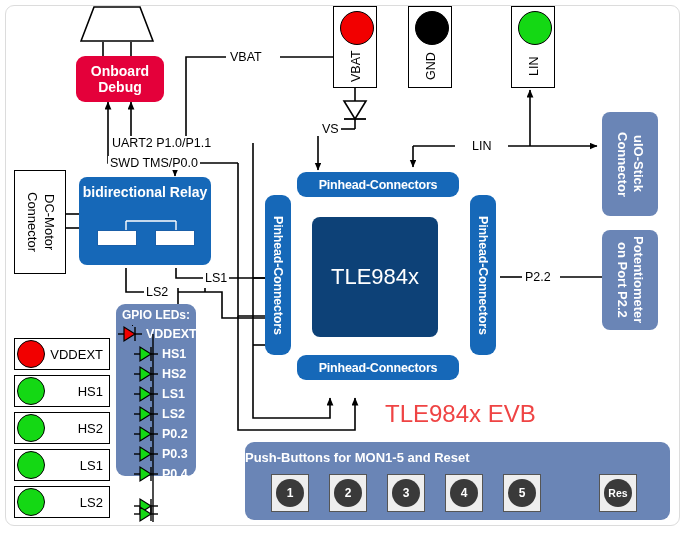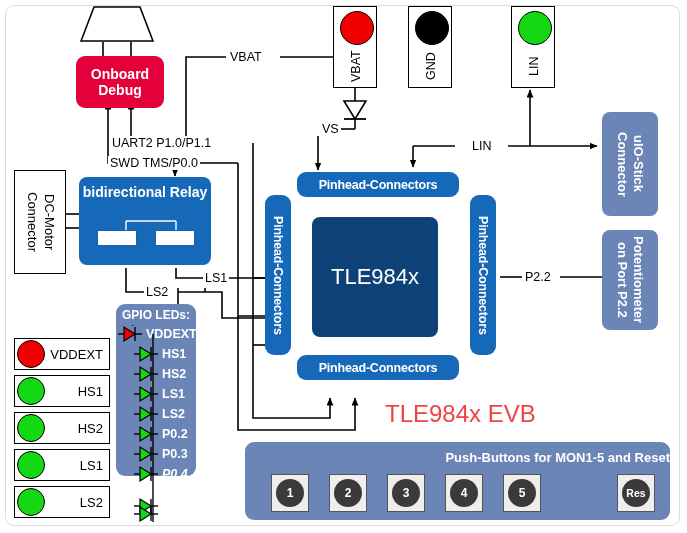--- a/index.html
+++ b/index.html
@@ -189,21 +189,21 @@
   #pb-panel {
     position: absolute;
     left: 245px; top: 442px;
     width: 425px; height: 78px;
     background: #6a85b6;
     border-radius: 9px;
   }
   #pb-title {
     position: absolute;
     left: 0; top: 8px; width: 425px;
-    text-align: right;
+    text-align: left;
     font-size: 13px;
     font-weight: bold;
     color: #ffffff;
   }
   .pb {
     position: absolute;
     top: 32px;
     width: 38px; height: 38px;
     background: #eeeeee;
     border: 1.3px solid #555;
@@ -336,21 +336,21 @@
     <g>
       <polygon points="344,101 366,101 355,119" fill="#ffffff" stroke="#000" stroke-width="1.6"></polygon>
       <line x1="344" y1="119" x2="366" y2="119" stroke="#000" stroke-width="1.8"></line>
     </g>
   </svg>
 
   <svg id="usb-shape" viewBox="0 0 74 36">
     <polygon points="14,1 60,1 73,35 1,35" fill="#ffffff" stroke="#000" stroke-width="1.6"></polygon>
   </svg>
 
-  <div class="box rounded-red" style="left:76px; top:56px; width:88px; height:52px;">
+  <div class="box rounded-red" style="left:76px; top:56px; width:88px; height:46px;">
     <div>
       <div>Onboard</div>
       <div>Debug</div>
     </div>
   </div>
 
   <div class="led-top-wrap" style="left:333px; top:6px; width:44px; height:82px;">
     <div class="led-top-circle" style="left:6px; top:4px; width:32px; height:32px; background:#f20000;"></div>
     <div class="led-top-text" style="left:10px; top:38px; width:24px; height:42px;">VBAT</div>
   </div>
@@ -504,21 +504,21 @@
     <div class="gpio-item" style="left:18px; top:140px;">
       <svg width="26" height="18" viewBox="0 0 26 18">
         <line x1="0" y1="9" x2="6" y2="9" stroke="#000" stroke-width="1.4"></line>
         <polygon points="6,2 6,16 17,9" fill="#14d814" stroke="#000" stroke-width="1.2"></polygon>
         <line x1="17" y1="2" x2="17" y2="16" stroke="#000" stroke-width="1.4"></line>
         <line x1="17" y1="9" x2="24" y2="9" stroke="#000" stroke-width="1.4"></line>
       </svg>
       <span class="gl-label">P0.3</span>
     </div>
 
-    <div class="gpio-item" style="left:18px; top:160px;font-style:italic;">
+    <div class="gpio-item" style="left:18px; top:160px;">
       <svg width="26" height="18" viewBox="0 0 26 18">
         <line x1="0" y1="9" x2="6" y2="9" stroke="#000" stroke-width="1.4"></line>
         <polygon points="6,2 6,16 17,9" fill="#14d814" stroke="#000" stroke-width="1.2"></polygon>
         <line x1="17" y1="2" x2="17" y2="16" stroke="#000" stroke-width="1.4"></line>
         <line x1="17" y1="9" x2="24" y2="9" stroke="#000" stroke-width="1.4"></line>
       </svg>
       <span class="gl-label">P0.4</span>
     </div>
 
     <div class="gpio-item" style="left:18px; top:180px;margin-top:12px;">
@@ -558,18 +558,18 @@
     </div>
     <div class="pb" style="left:142px;">
       <span class="knob">3</span>
     </div>
     <div class="pb" style="left:200px;">
       <span class="knob">4</span>
     </div>
     <div class="pb" style="left:258px;">
       <span class="knob">5</span>
     </div>
-    <div class="pb" style="left:372px;text-align:center;">
+    <div class="pb" style="left:354px;text-align:center;">
       <span class="knob res">Res</span>
     </div>
   </div>
 
 </div>
 
 </body></html>

